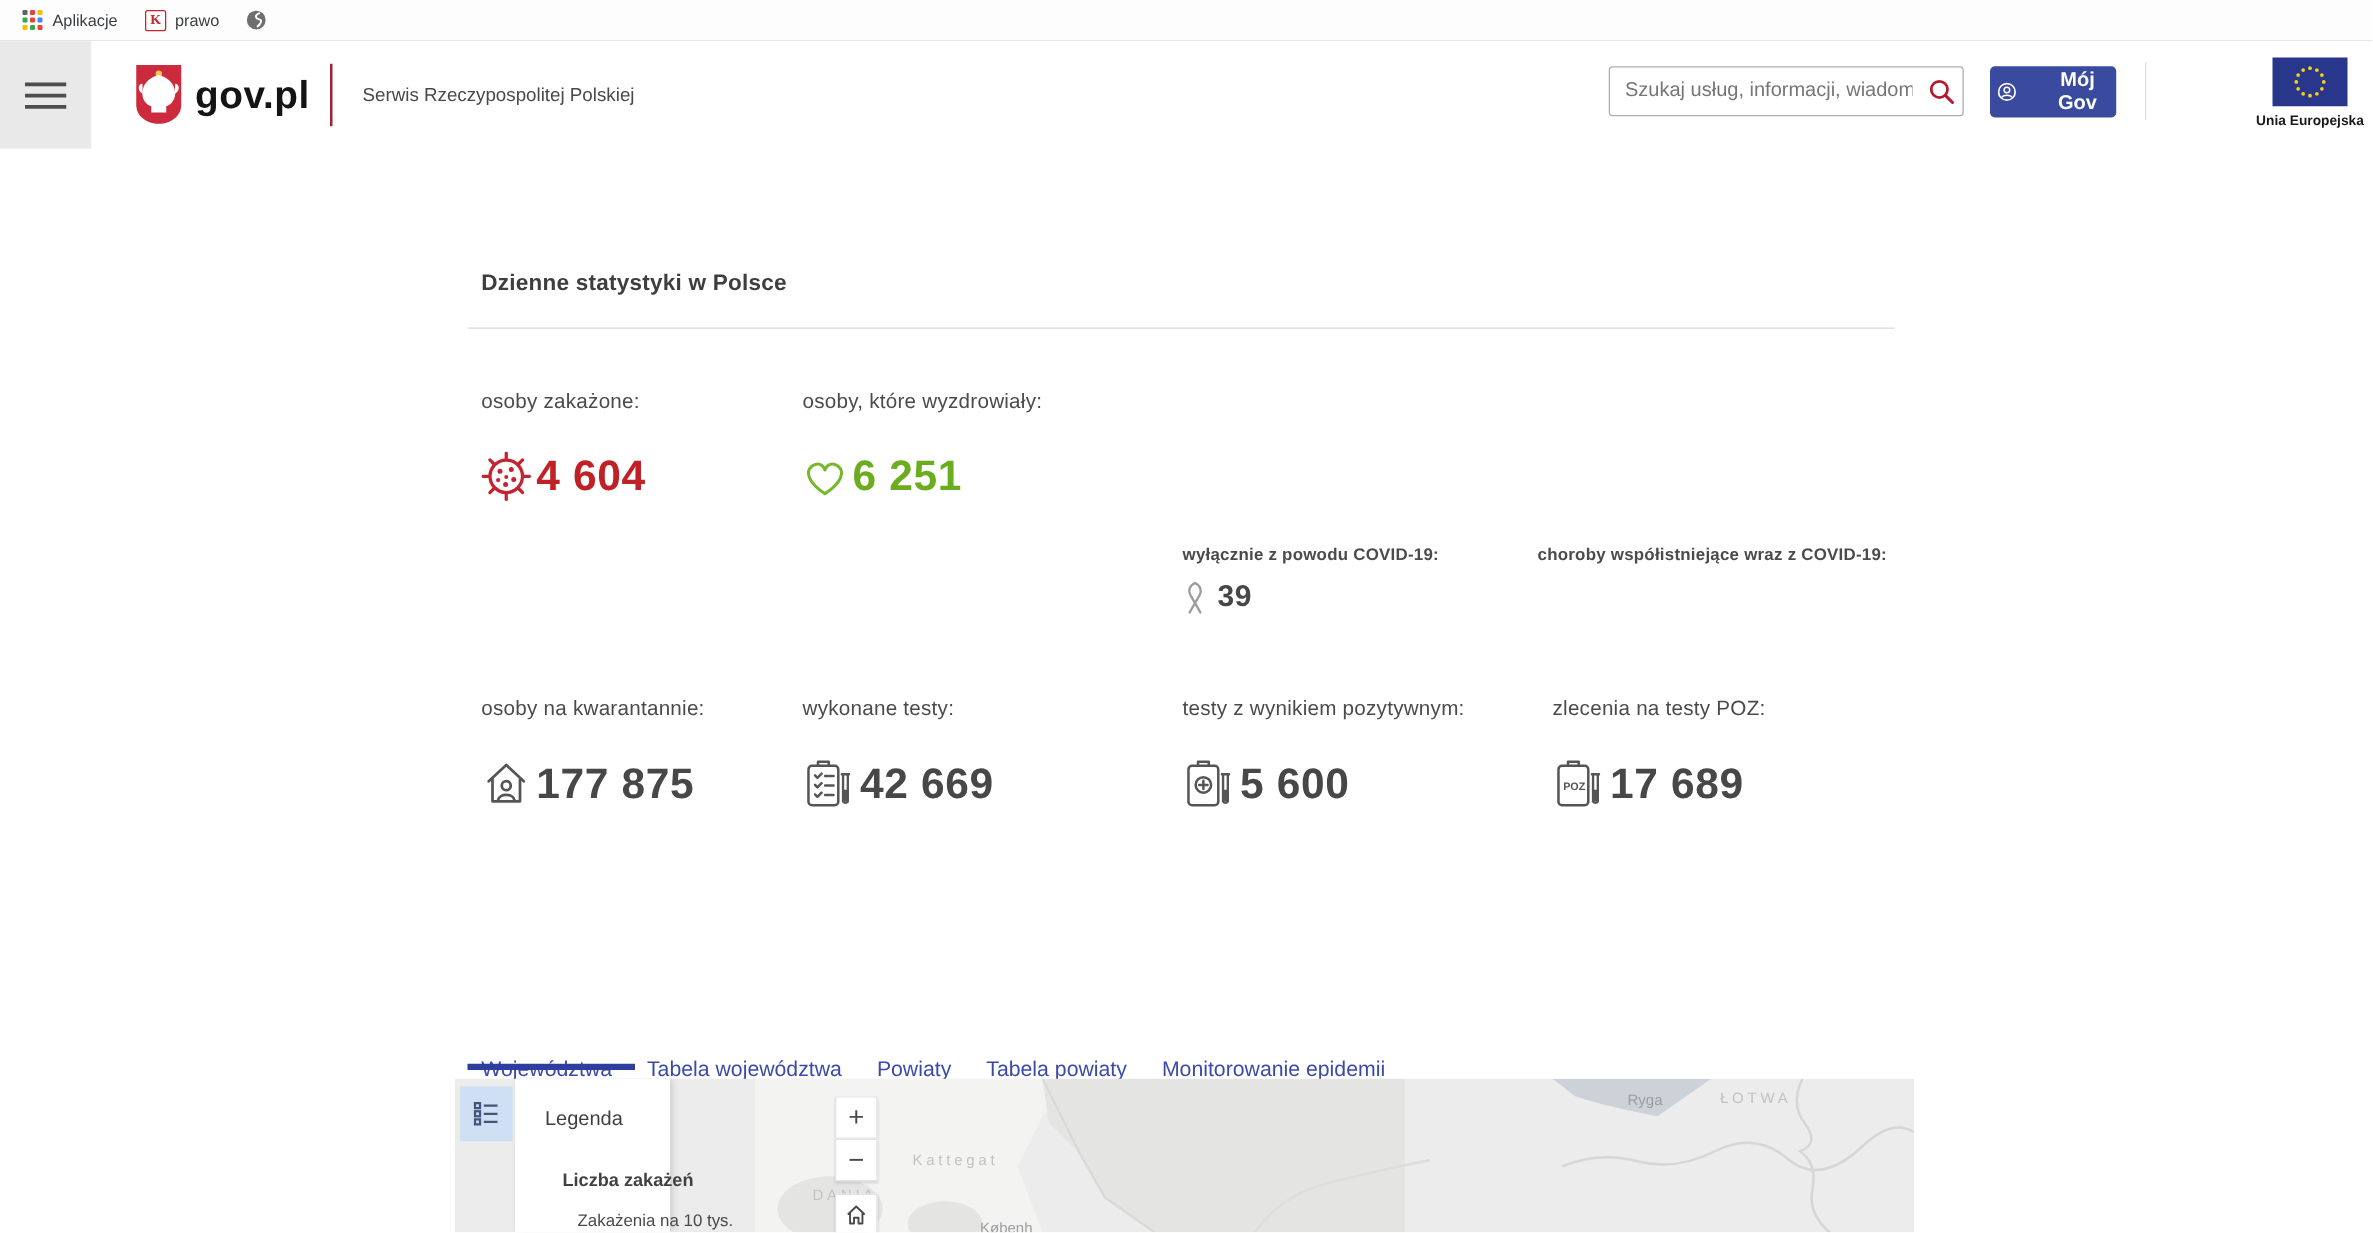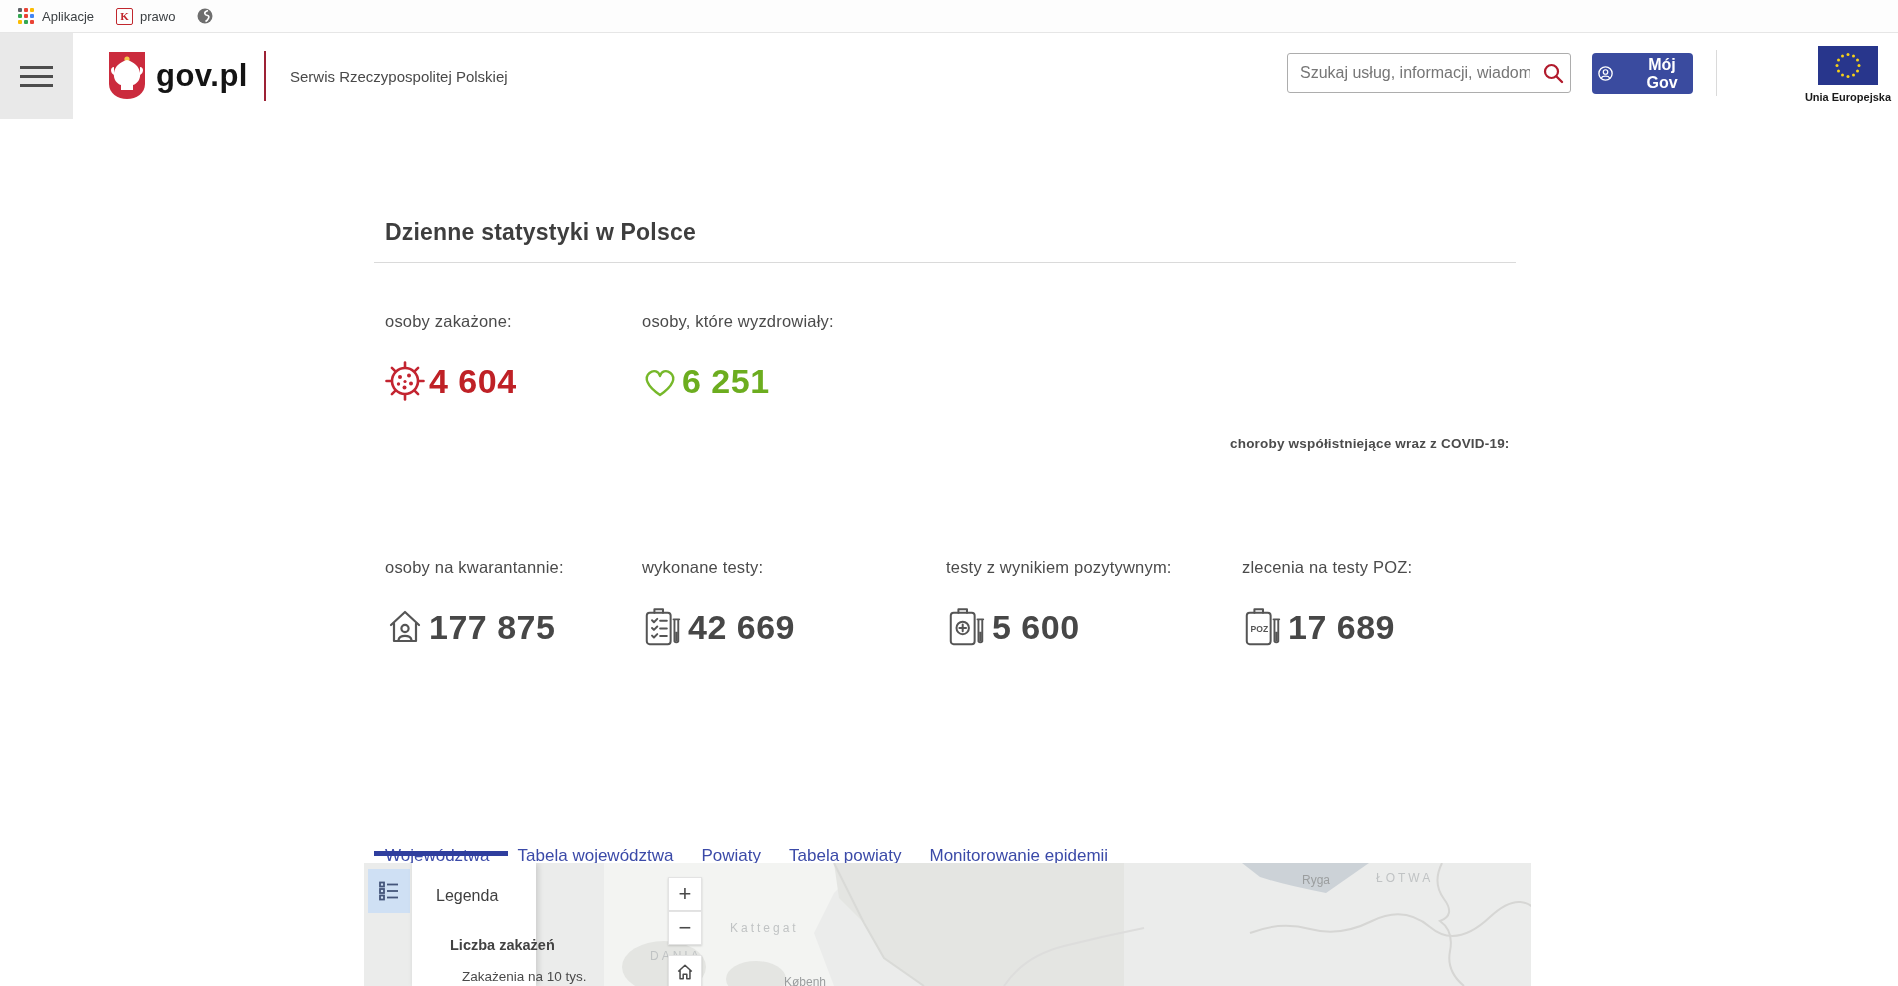--- a/index.html
+++ b/index.html
@@ -32,21 +32,21 @@
   .search-btn{width:34px;height:100%;display:flex;align-items:center;justify-content:center;cursor:pointer;}
   .mojgov{position:absolute;left:1592px;top:20px;width:101px;height:41px;background:#3a4b9f;border:0;border-radius:4px;
           color:#fff;font-weight:700;font-size:16px;display:flex;align-items:center;justify-content:center;gap:24px;cursor:pointer;
           font-family:"Liberation Sans",sans-serif;}
   .hdr-divider{position:absolute;left:1716px;top:17px;width:1px;height:46px;background:#dadada;}
   .eu-wrap{position:absolute;left:1790px;top:13px;width:116px;text-align:center;}
   .eu-flag{width:60px;height:39px;background:#28368c;margin:0 auto;position:relative;}
   .eu-label{font-size:11px;font-weight:700;color:#1a1a1a;margin-top:6px;}
 
   
-  .h1{position:absolute;left:385px;top:204px;font-size:23px;font-weight:600;color:#3e3e3e;letter-spacing:.2px;}
+  .h1{position:absolute;left:385px;top:204px;font-size:18px;font-weight:600;color:#3e3e3e;letter-spacing:.2px;}
   .title-rule{position:absolute;left:374px;top:262px;width:1142px;height:1px;background:#dadada;}
   .stat{position:absolute;}
   .stat .lbl{font-size:16.5px;font-weight:400;color:#4b4b4b;letter-spacing:.2px;}
   .numrow{display:flex;align-items:center;gap:4px;margin-top:26px;height:48px;}
   .num{font-size:34px;font-weight:700;color:#474747;letter-spacing:.5px;}
   .num.red{color:#bf2126;}
   .num.green{color:#6cad1f;}
   .substat .lbl{font-size:13.5px;font-weight:700;color:#4b4b4b;}
   .substat .numrow{height:34px;margin-top:10px;gap:8px;}
   .substat .num{font-size:24px;}
@@ -201,20 +201,32 @@
     <div class="lbl">osoby, które wyzdrowiały:</div>
     <div class="numrow">
       <svg width="36" height="33" viewBox="0 0 36 33">
         <path d="M18 30 C4.5 21 2 12.5 7.5 8 C12 4.3 16.7 6.6 18 11 C19.3 6.6 24 4.3 28.5 8 C34 12.5 31.5 21 18 30 Z" fill="none" stroke="#76b82a" stroke-width="2.4" stroke-linejoin="round"></path>
       </svg>
       <span class="num green">6 251</span>
     </div>
   </div>
 
 
+  <div class="stat substat" style="left:946px;top:436px">
+    <div class="lbl">wyłącznie z powodu COVID-19:</div>
+    <div class="numrow">
+      <svg width="20" height="29" viewBox="0 0 28 40">
+        <g fill="none" stroke="#9c9c9c" stroke-width="2.6" stroke-linecap="round">
+          <path d="M14 3 C7.5 6 6 12 9 17 L20 36"></path>
+          <path d="M14 3 C20.5 6 22 12 19 17 L8 36"></path>
+        </g>
+      </svg>
+      <span class="num">39</span>
+    </div>
+  </div>
 
   <div class="stat substat" style="left:1230px;top:436px">
     <div class="lbl">choroby współistniejące wraz z COVID-19:</div>
   </div>
 
   <div class="stat" style="left:385px;top:558px">
     <div class="lbl">osoby na kwarantannie:</div>
     <div class="numrow">
       <svg width="40" height="40" viewBox="0 0 40 40">
         <g fill="none" stroke="#555" stroke-width="2.2" stroke-linejoin="round" stroke-linecap="round">

